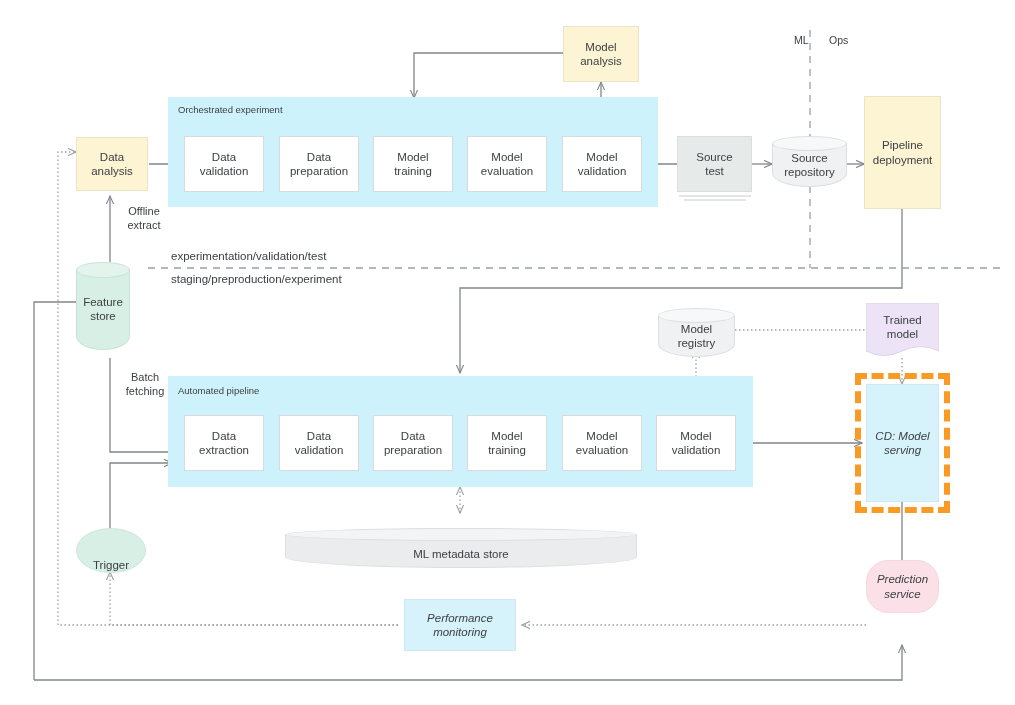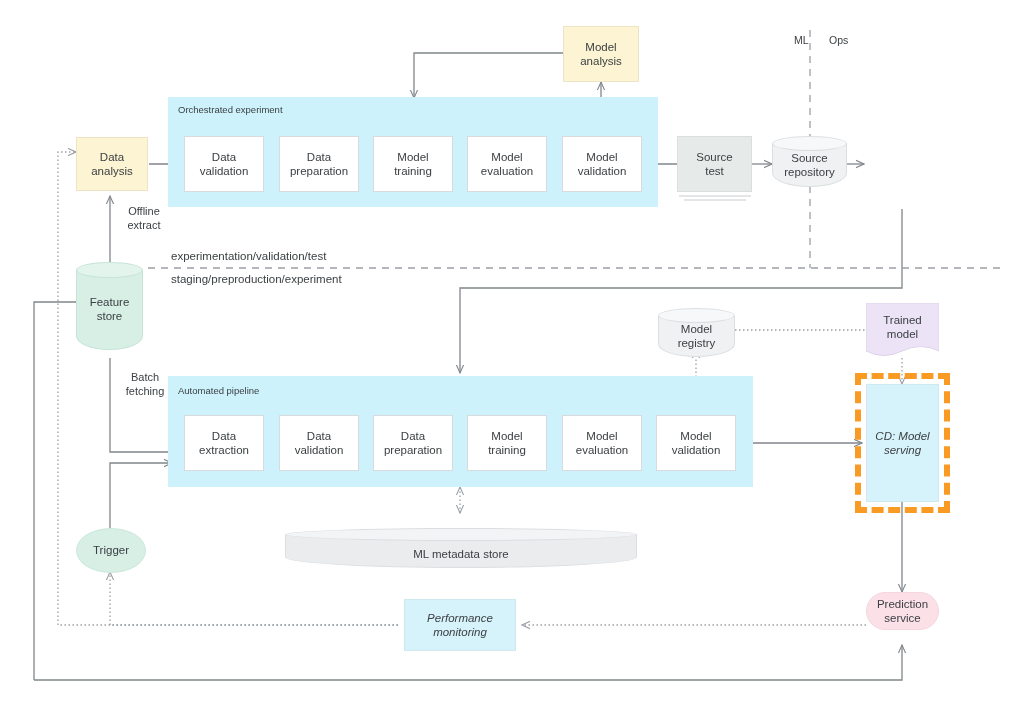--- a/index.html
+++ b/index.html
@@ -104,20 +104,21 @@
     color: #3c4043;
     z-index: 2;
   }
 
   
   .ellipse {
     border-radius: 50%;
     background: #d7efe5;
     border: 1px solid #cde7dc;
     font-size: 11.5px;
+    align-items: flex-end;
   }
 
   
   .pill {
     background: #fbe0e8;
     border: 1px solid #f6d6df;
     border-radius: 22px;
     font-size: 11.5px;
   }
 
@@ -339,22 +340,28 @@
 
   <div class="cyl" style="left:772px; top:136px; width:75px; height:58px;">
     <div class="cyl-body" style="top:7px; height:44px; background:#eff1f2; border-left:1px solid #dcdfe1; border-right:1px solid #dcdfe1; border-bottom:1px solid #dcdfe1; border-bottom-left-radius:50% 14px; border-bottom-right-radius:50% 14px;"></div>
     <div class="cyl-top" style="top:0px; height:15px; background:#f7f8f9; border:1px solid #dcdfe1;"></div>
     <div class="cyl-txt" style="top:15px;">
       <span>Source</span><br>
       <span>repository</span>
     </div>
   </div>
 
-
-  <div class="cyl" style="left:76px; top:262px; width:67px; height:96px;">
+  <div class="node box-cream" style="left:864px; top:96px; width:77px; height:113px;">
+    <span>
+      <span>Pipeline</span><br>
+      <span>deployment</span>
+    </span>
+  </div>
+
+  <div class="cyl" style="left:76px; top:262px; width:54px; height:96px;">
     <div class="cyl-body" style="top:8px; height:80px; background:#d7efe5; border-left:1px solid #c6e4d7; border-right:1px solid #c6e4d7; border-bottom:1px solid #c6e4d7; border-bottom-left-radius:50% 14px; border-bottom-right-radius:50% 14px;"></div>
     <div class="cyl-top" style="top:0px; height:16px; background:#e2f4ec; border:1px solid #c6e4d7;"></div>
     <div class="cyl-txt" style="top:33px;">
       <span>Feature</span><br>
       <span>store</span>
     </div>
   </div>
 
   <div class="cyl" style="left:658px; top:308px; width:77px; height:56px;">
     <div class="cyl-body" style="top:7px; height:42px; background:#eff1f2; border-left:1px solid #dcdfe1; border-right:1px solid #dcdfe1; border-bottom:1px solid #dcdfe1; border-bottom-left-radius:50% 13px; border-bottom-right-radius:50% 13px;"></div>
@@ -389,21 +396,21 @@
     <div class="cyl-txt" style="top:19px;">ML metadata store</div>
   </div>
 
   <div class="node box-cyan" style="left:404px; top:599px; width:112px; height:52px;">
     <span>
       <span>Performance</span><br>
       <span>monitoring</span>
     </span>
   </div>
 
-  <div class="node pill" style="left:866px; top:592px; width:73px; height:38px;">
+  <div class="node pill" style="left:866px; top:560px; width:73px; height:53px;font-style:italic;">
     <span>
       <span>Prediction</span><br>
       <span>service</span>
     </span>
   </div>
 
   <div class="node ellipse" style="left:76px; top:528px; width:70px; height:45px;">
     <span>Trigger</span>
   </div>
 

